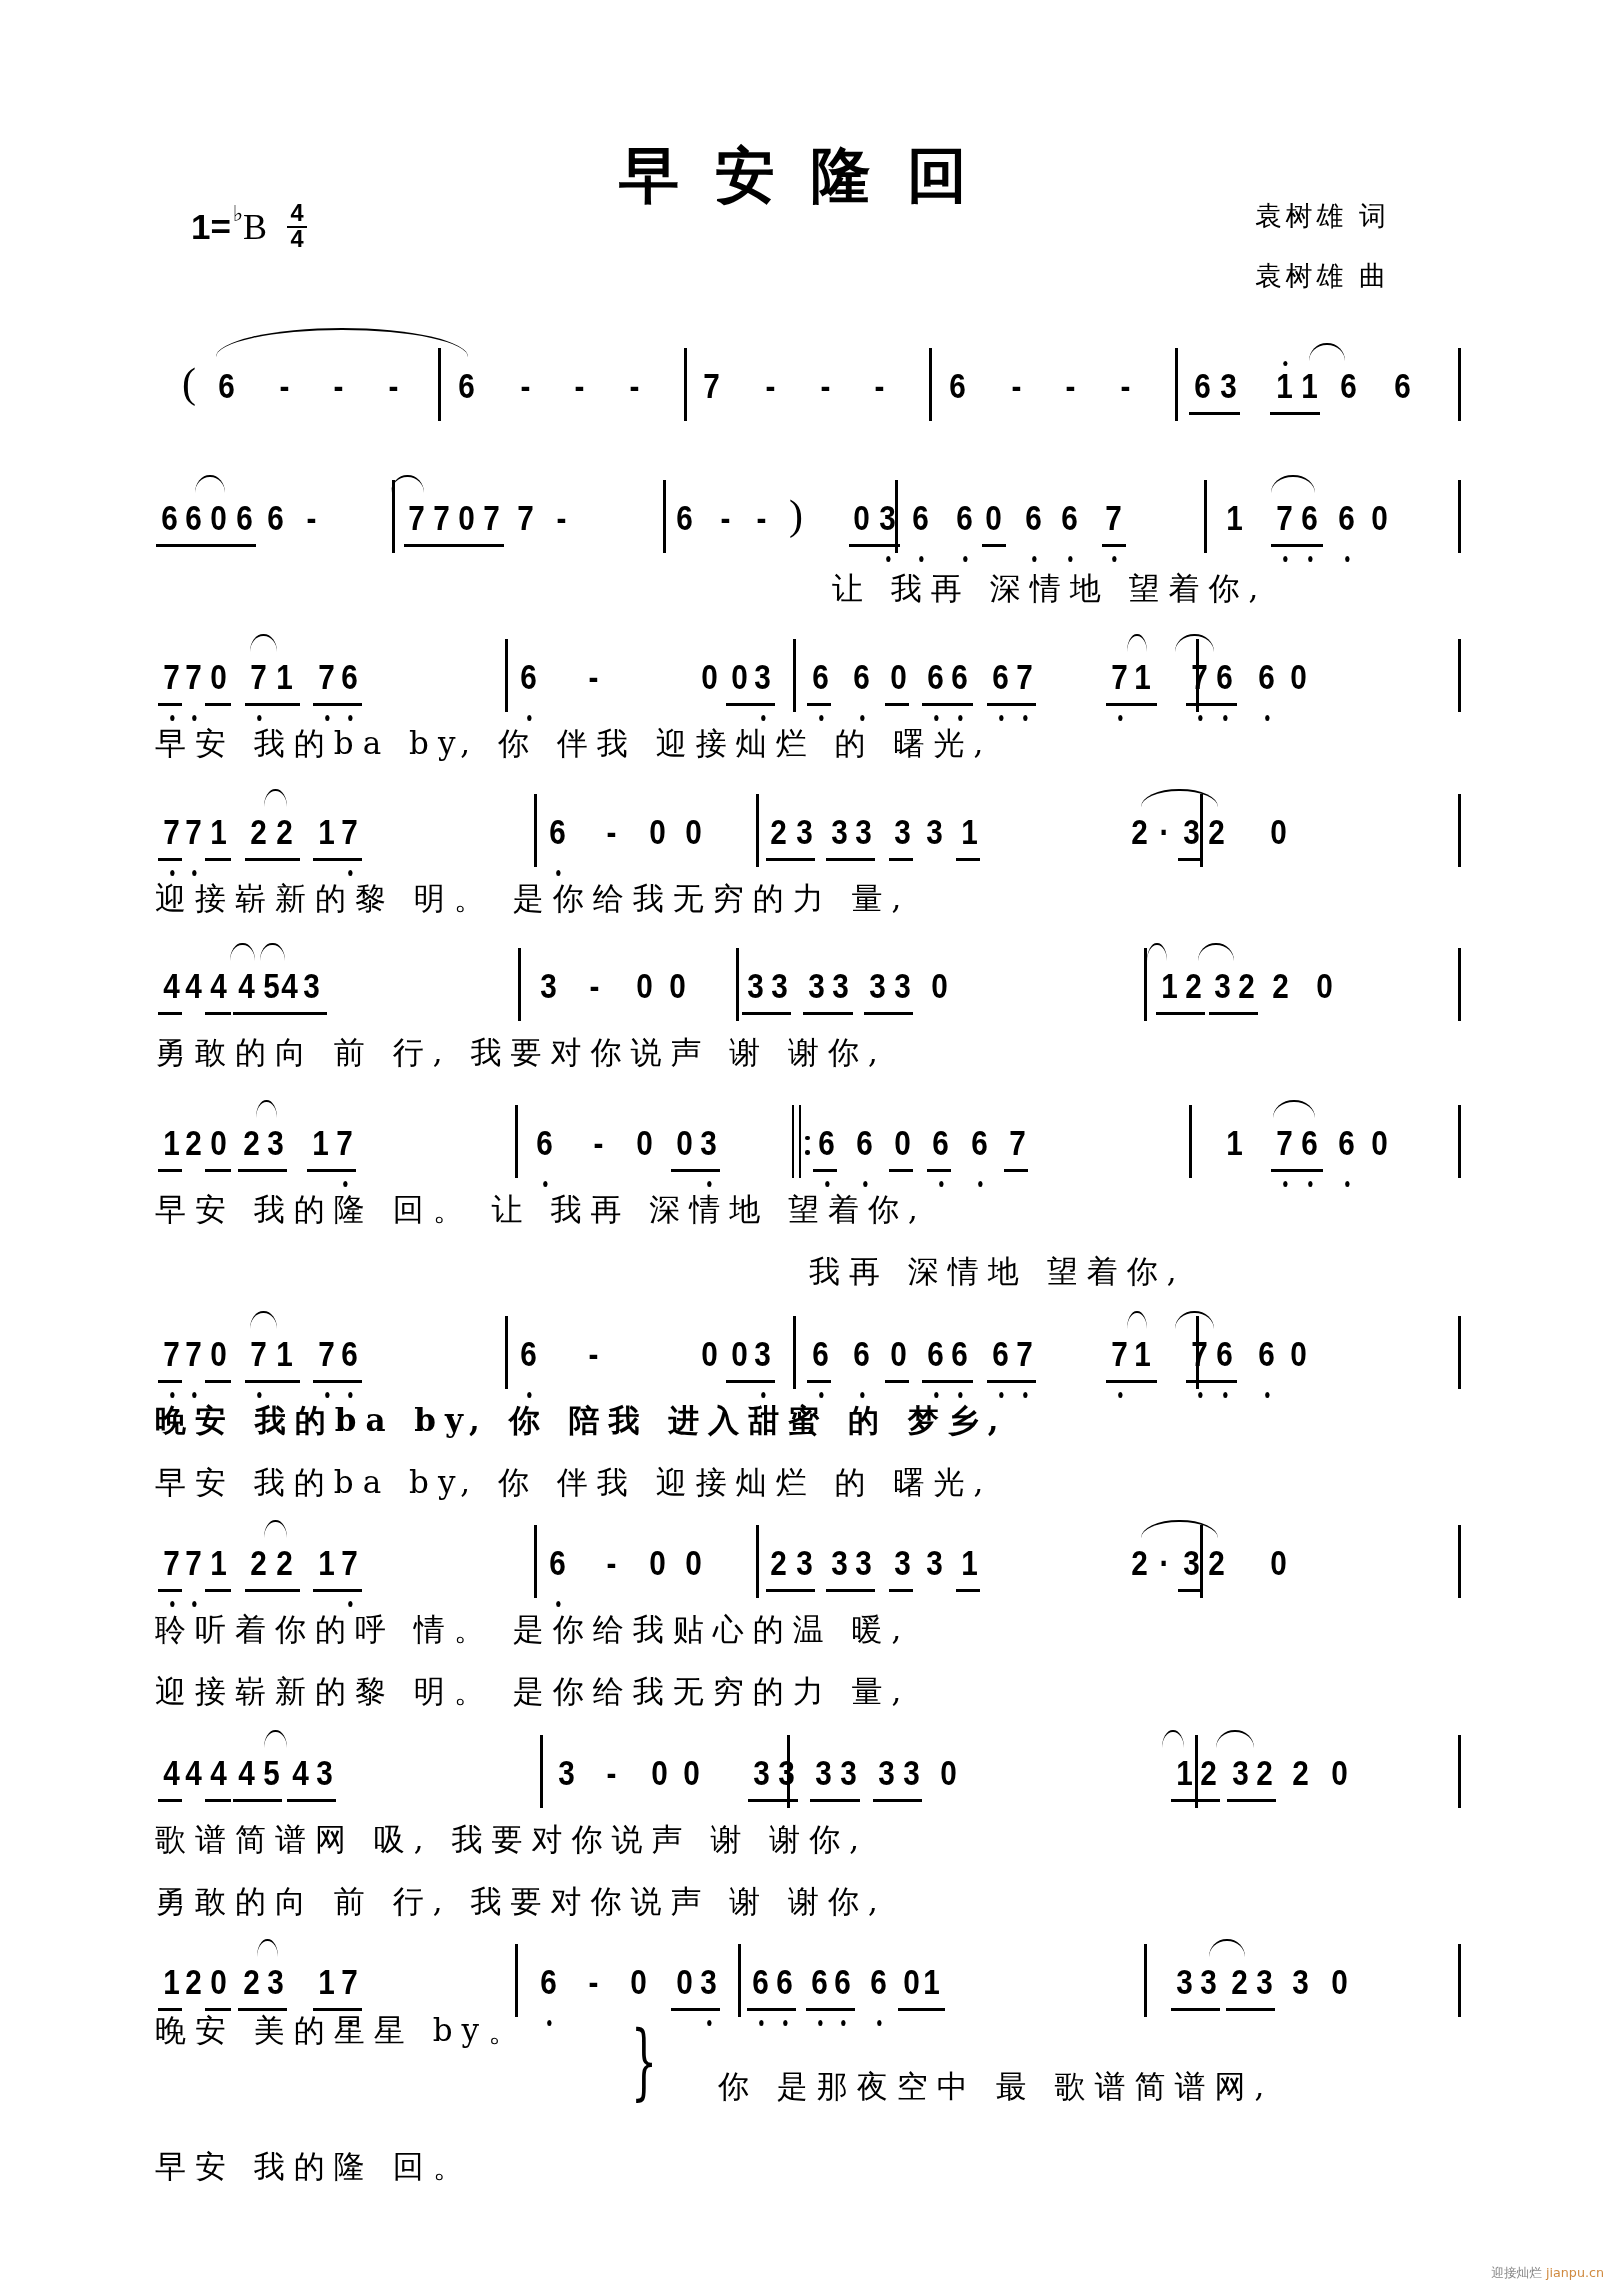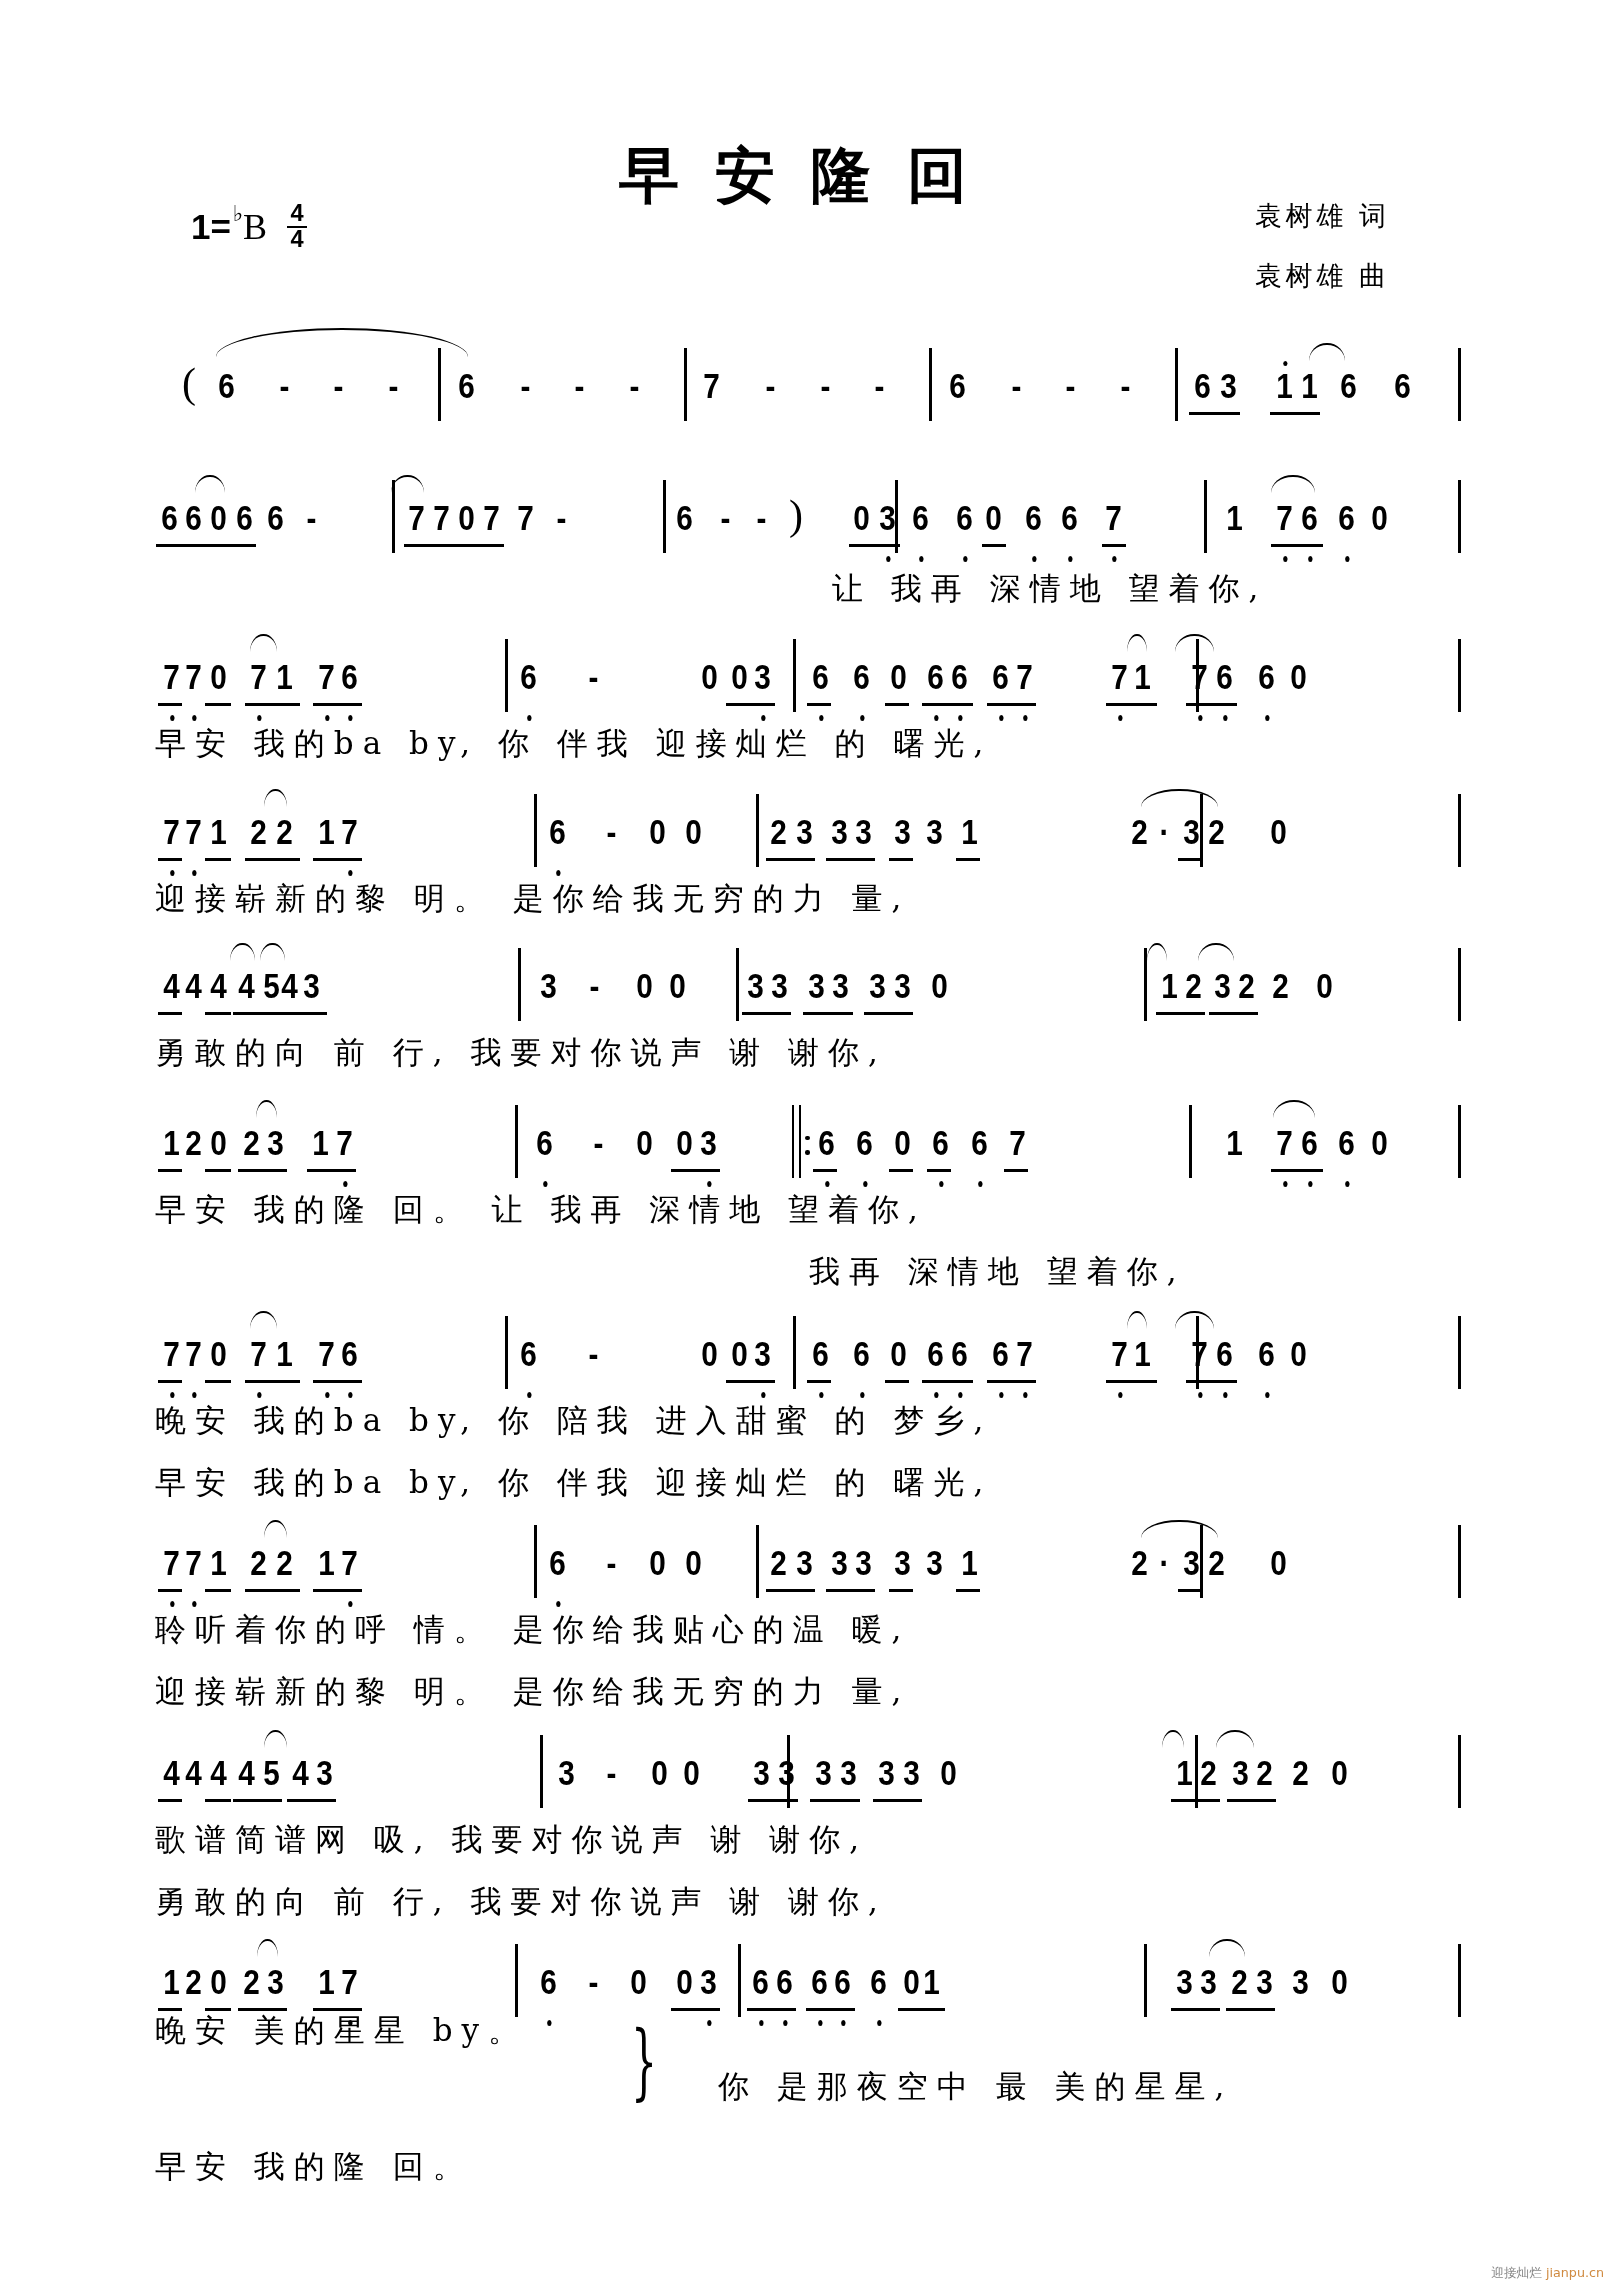--- a/index.html
+++ b/index.html
@@ -345,21 +345,21 @@
       <span class="ul" style="left: 987px; width: 49px;"></span>
       <span class="ul" style="left: 1106px; width: 51px;"></span>
       <span class="ul" style="left: 1186px; width: 51px;"></span>
       <span class="bl" style="left: 505px;"></span>
       <span class="bl" style="left: 793px;"></span>
       <span class="bl" style="left: 1196px;"></span>
       <span class="bl" style="left: 1458px;"></span>
       <span class="slur" style="left: 250px; width: 27px;"></span>
       <span class="slur" style="left: 1127px; width: 20px;"></span>
       <span class="slur" style="left: 1175px; width: 39px;"></span>
-      <div class="lyr" style="top: 73px; left: 155px; letter-spacing: 9px;">晚安 我的ba by, 你 陪我 进入甜蜜 的 梦乡,</div>
+      <div class="lyr" style="top: 73px; left: 155px; letter-spacing: 9px; font-weight: bold;">晚安 我的ba by, 你 陪我 进入甜蜜 的 梦乡,</div>
       <div class="lyr" style="top: 135px; left: 155px; letter-spacing: 9px;">早安 我的ba by, 你 伴我 迎接灿烂 的 曙光,</div>
     </div>
     <div class="row" style="top: 1536px;">
       <span class="n" style="left: 158px;">7<span class="dl"></span></span>
       <span class="n" style="left: 180px;">7<span class="dl"></span></span>
       <span class="n" style="left: 205px;">1</span>
       <span class="n" style="left: 245px;">2</span>
       <span class="n" style="left: 271px;">2</span>
       <span class="n" style="left: 313px;">1</span>
       <span class="n" style="left: 336px;">7<span class="dl"></span></span>
@@ -478,21 +478,21 @@
       <span class="ul" style="left: 1171px; width: 49px;"></span>
       <span class="ul" style="left: 1226px; width: 49px;"></span>
       <span class="bl" style="left: 515px;"></span>
       <span class="bl" style="left: 738px;"></span>
       <span class="bl" style="left: 1144px;"></span>
       <span class="bl" style="left: 1458px;"></span>
       <span class="slur" style="left: 257px; width: 21px;"></span>
       <span class="slur" style="left: 1209px; width: 36px;"></span>
       <div class="lyr" style="top: 55px; left: 155px; letter-spacing: 9px;">晚安 美的星星 by。</div>
       <div class="lyr" style="top: 191px; left: 155px; letter-spacing: 9px;">早安 我的隆 回。</div>
-      <div class="lyr" style="top: 111px; left: 718px; letter-spacing: 9px;">你 是那夜空中 最 美的星星,</div>
+      <div class="lyr" style="top: 111px; left: 718px; letter-spacing: 9px;">你 是那夜空中 最 歌谱简谱网,</div>
       <div class="brace" style="left: 618px; top: 59px;">}</div>
     </div>
   </div>
 
 <div class="watermark">
   <span style="color:#888">迎接灿烂</span>
   <span>jianpu.cn</span>
 </div>
 
 

